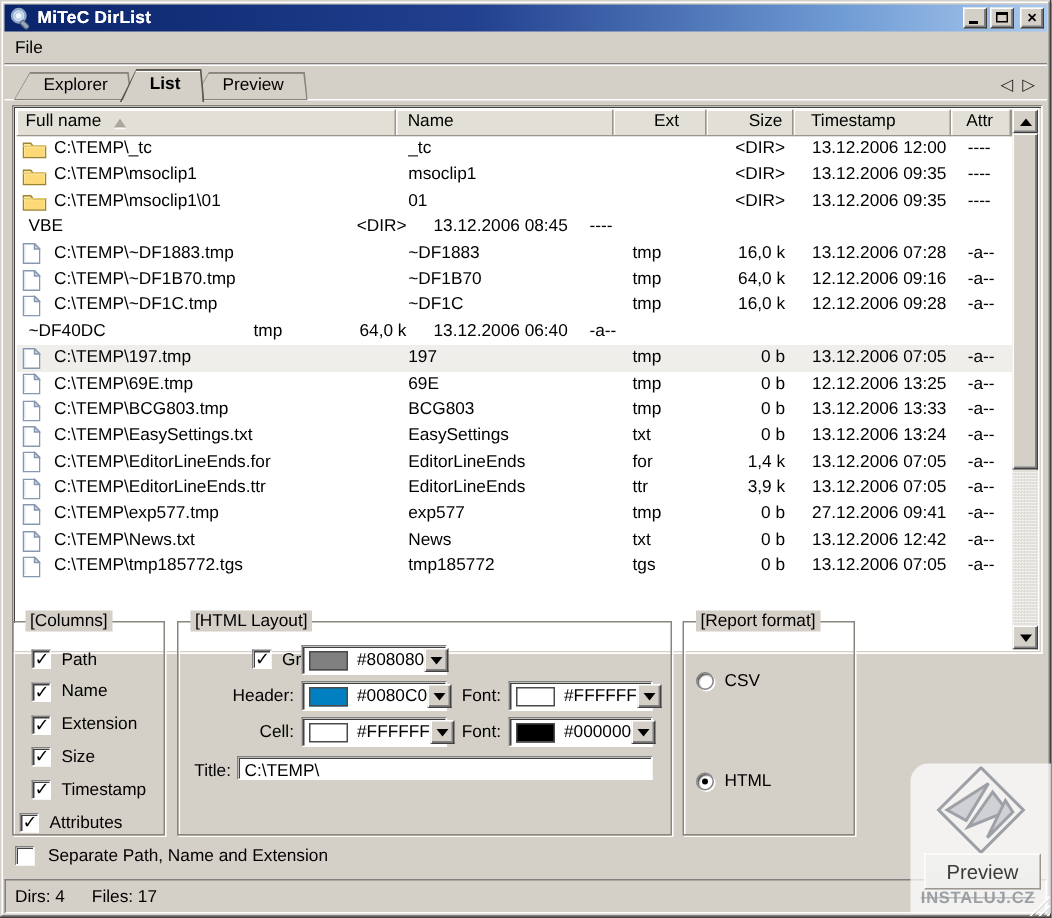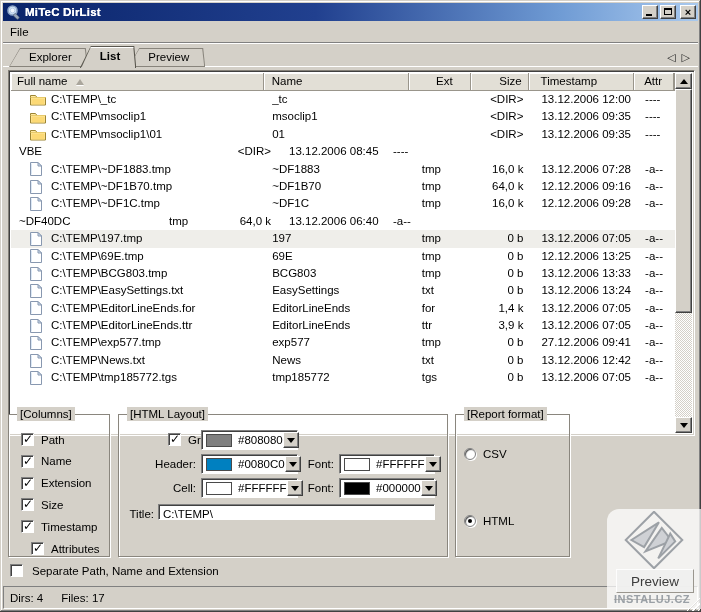--- a/index.html
+++ b/index.html
@@ -65,21 +65,21 @@
   .hc-attr { width:40px;  padding-left:10px; }
   .hc-fill { flex:1; }
   .sort-up { width:0; height:0; margin-left:8px; border-left:4px solid transparent;
     border-right:4px solid transparent; border-bottom:6px solid #aaa69c;
     filter: drop-shadow(0 1px 0 #fff); }
 
   #file-rows { position:absolute; left:0; top:18px; right:17px; bottom:0; overflow:hidden; background:#fff; }
   .frow { display:flex; height:17.4px; line-height:17.4px; white-space:nowrap; }
   .frow.hl { background:#efeeea; }
   .c { overflow:hidden; }
-  .c-full { width:254px; display:flex; align-items:center;padding-left:15px; }
+  .c-full { width:254px; display:flex; align-items:center; }
   .c-name { width:146px; padding-left:8px; }
   .c-ext  { width:62px;  padding-left:12px; }
   .c-size { width:58px;  text-align:right; padding-right:6px; }
   .c-ts   { width:106px; padding-left:12px; }
   .c-attr { width:40px;  padding-left:10px; }
   .ficon { width:16px; height:14px; margin:0 5px 0 4px; flex:0 0 auto; display:inline-flex; align-items:center; }
 
   
   .vscroll { position:absolute; right:0; top:0; bottom:0; width:17px;
     background-image: conic-gradient(#fff 25%, #d4d0c8 0 50%, #fff 0 75%, #d4d0c8 0);
@@ -504,21 +504,21 @@
           <span>Extension</span>
         </div>
         <div class="cbrow" style="left: 12px; top: 83.4px;">
           <span class="checkbox checked"></span>
           <span>Size</span>
         </div>
         <div class="cbrow" style="left: 12px; top: 105.2px;">
           <span class="checkbox checked"></span>
           <span>Timestamp</span>
         </div>
-        <div class="cbrow" style="left: 22px; top: 127px; justify-content: center;">
+        <div class="cbrow" style="left: 4px; top: 127px; justify-content: center;">
           <span class="checkbox checked"></span>
           <span>Attributes</span>
         </div>
       </div>
   </div>
 
   <div class="groupbox gb-layout">
     <span class="gb-caption">[HTML Layout]</span>
 
     <div class="cbrow" style="left:9px; top:18px;padding-left:40px;">

